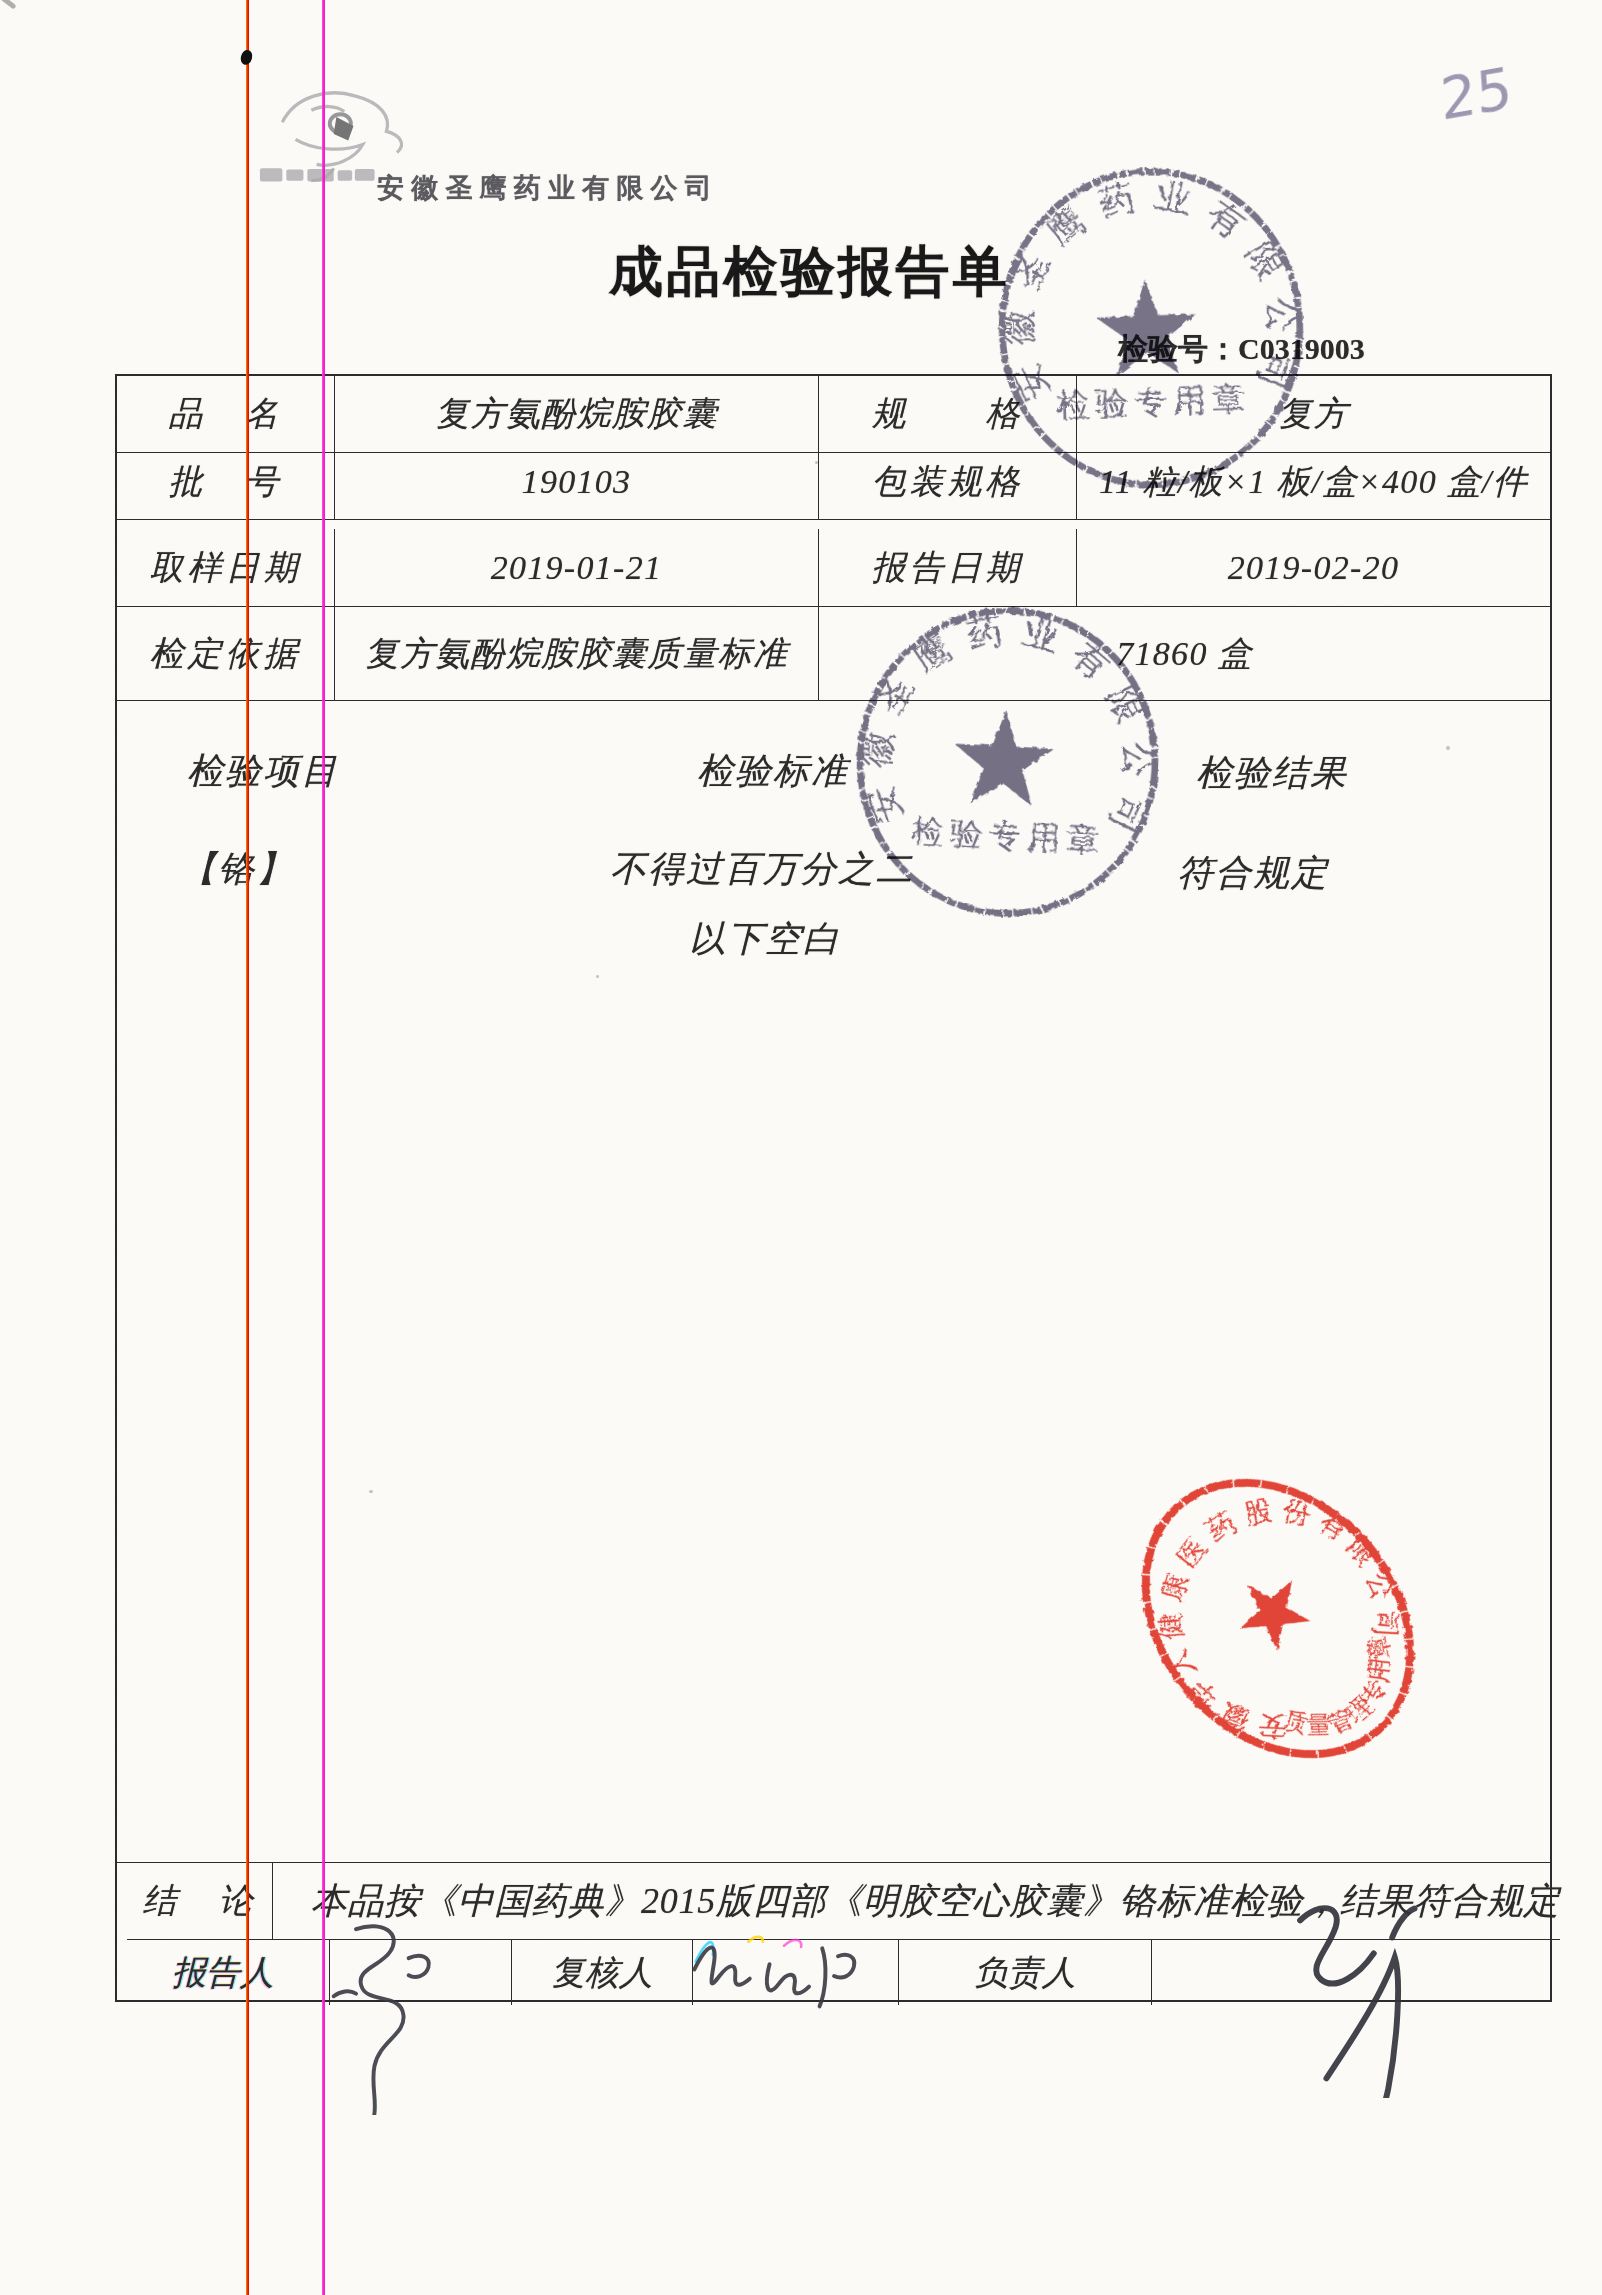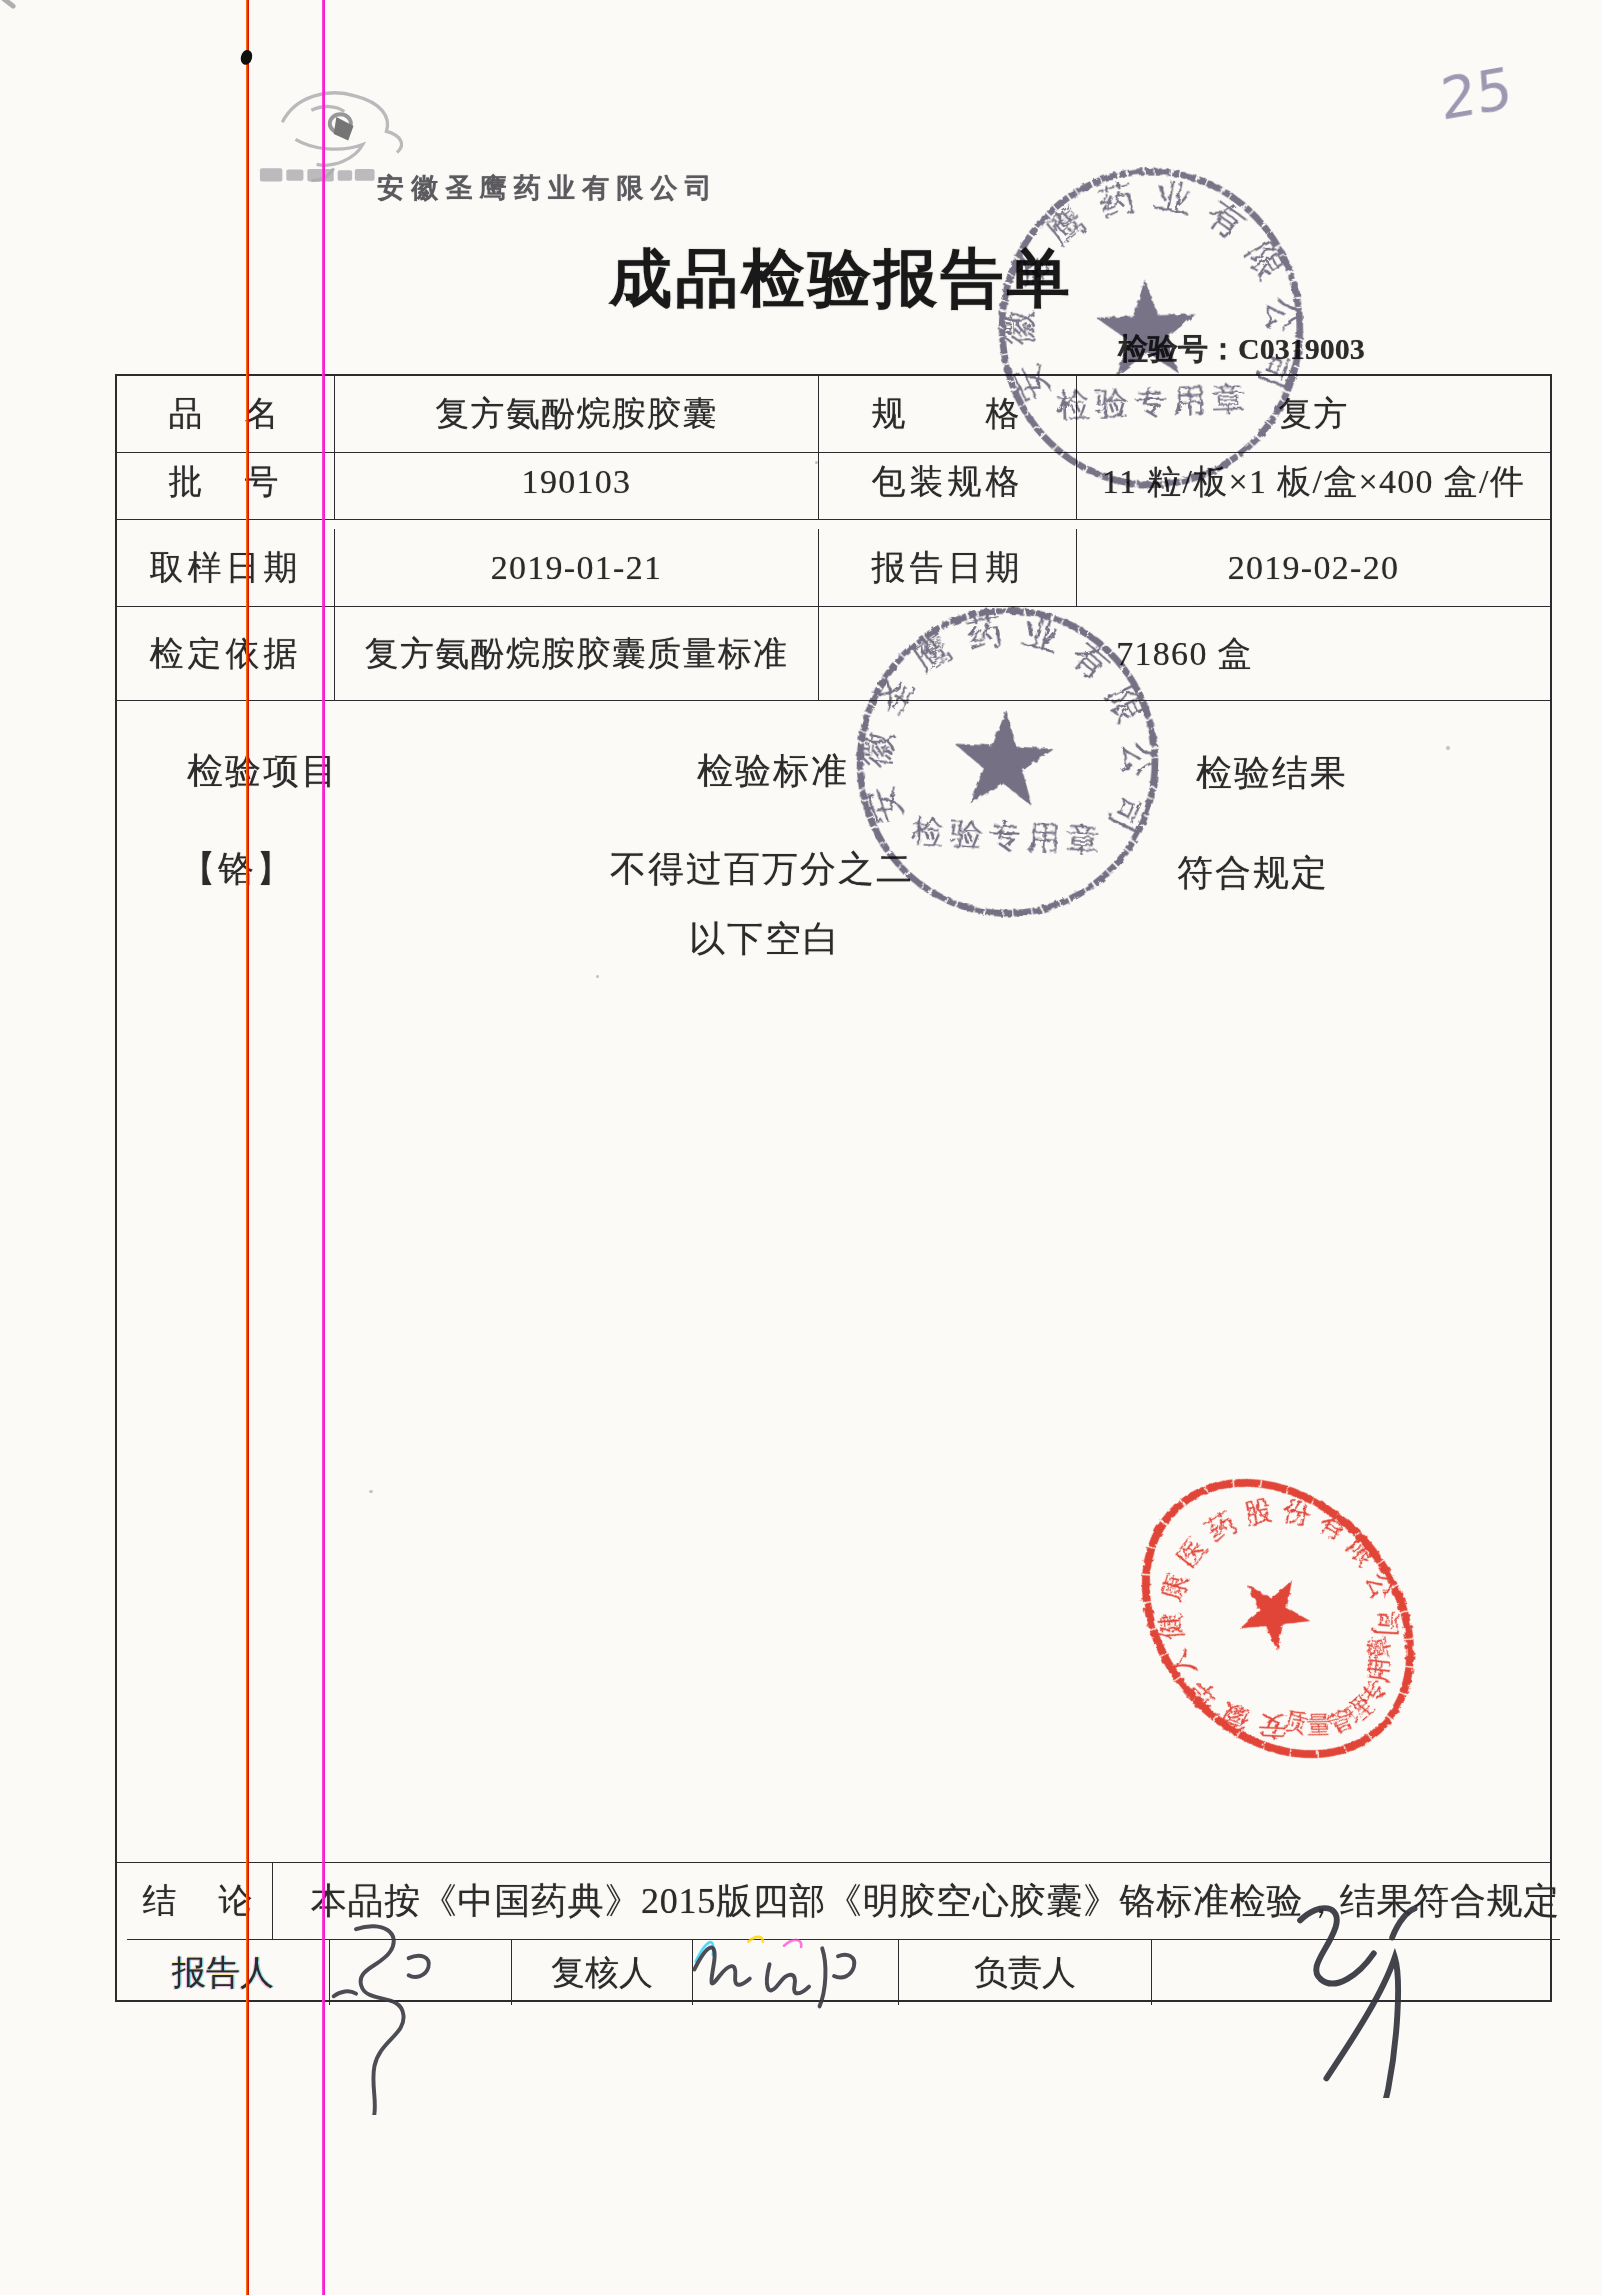--- a/index.html
+++ b/index.html
@@ -21,27 +21,27 @@
              background:linear-gradient(90deg,#ff4ae0,#f711c9 60%); opacity:.95; z-index:40;}
   .ink-dot{ position:absolute; left:241px; top:50px; width:11.2px; height:14.5px;
             background:#101010; border-radius:50% 46% 52% 48%; transform:rotate(14deg); z-index:41;}
 
   .speck{ position:absolute; background:#8a8a8a; border-radius:50%; opacity:.5; z-index:5;}
 
   
   .logo{ left:256px; top:76px; width:166px; height:120px; opacity:.6; filter:blur(0.4px); z-index:2;}
   .company-name{ left:377px; top:170px; font-size:27px; letter-spacing:7.2px; color:#44444b;
                  font-weight:bold; opacity:.88; filter:blur(0.3px); white-space:nowrap; z-index:2;}
-  .report-title{ left:609px; top:236px; font-size:63px; font-weight:bold; letter-spacing:3.3px;
+  .report-title{ left:609px; top:236px; font-size:54px; font-weight:bold; letter-spacing:3.3px;
                  color:#191919; white-space:nowrap; text-shadow:0 0 1.3px rgba(25,25,25,.5); z-index:3;}
   .report-no{ left:1118px; top:329px; font-size:30px; font-weight:bold; white-space:nowrap; z-index:3;}
 
   
   .sheet{ left:115px; top:374px; width:1437px; height:1628px;
-          border:2px solid #2c2c2e; box-sizing:border-box; z-index:10; }
+          border:2px solid #2c2c2e; box-sizing:border-box; z-index:10;font-style:italic; }
   .trow{ position:absolute; left:0; width:100%; display:flex;
          border-bottom:1.7px solid #2c2c2e; box-sizing:border-box;}
   .c{ border-right:1.7px solid #2c2c2e; box-sizing:border-box; display:flex;
       align-items:center; justify-content:center; font-size:34px; white-space:nowrap;}
   .c.last{ border-right:none; }
   .lbl{ letter-spacing:4px; }
   .val{ letter-spacing:1.3px; }
   .r1{ top:0; height:77px;} .r2{ top:68px; height:76px;}
   .r3{ top:153px; height:78px;} .r4{ top:231px; height:94px;}
   .rbig{ top:324px; height:1163px; border-bottom:1.7px solid #2c2c2e;}

